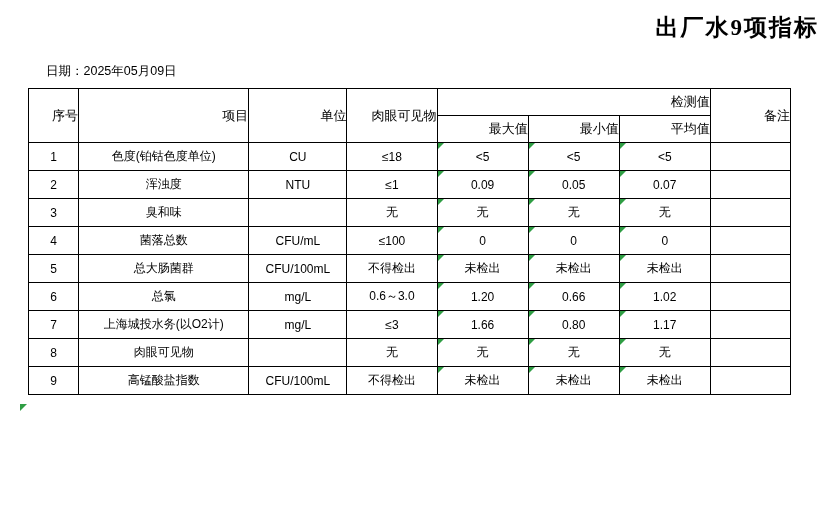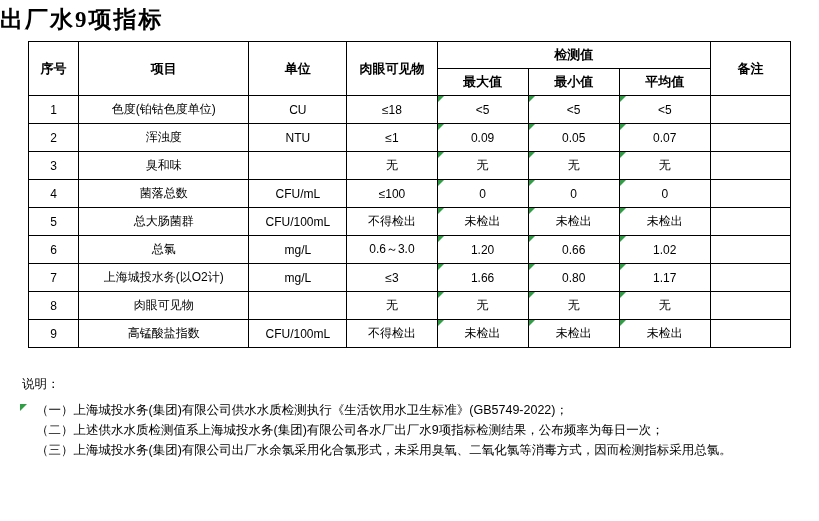--- a/index.html
+++ b/index.html
@@ -15,25 +15,25 @@
     overflow: hidden;
     position: relative;
   }
   .page {
     width: 819px;
     height: 521px;
     position: relative;
     box-sizing: border-box;
   }
   .doc-title {
-    text-align: left;
+    text-align: right;
     font-size: 23px;
     font-weight: bold;
     letter-spacing: 2px;
-    padding-top: 4px;
+    padding-top: 12px;
     padding-bottom: 6px;
     font-family: "Liberation Serif", serif;
   }
   .date-row {
     margin-left: 46px;
     margin-top: 14px;
     margin-bottom: 8px;
     font-size: 12.5px;
   }
   .table-wrap {
@@ -48,22 +48,23 @@
   table.report th, table.report td {
     border: 1px solid #000000;
     font-size: 12px;
     padding: 0;
     height: 26px;
     text-align: center;
     vertical-align: middle;
     font-weight: normal;
   }
   table.report th {
-    font-weight: bold;
+    font-weight: normal;
     font-size: 13px;
+    text-align: right;
   }
   .col-no { width: 50px; }
   .col-item { width: 170px; }
   .col-unit { width: 98px; }
   .col-limit { width: 90px; }
   .col-val { width: 91px; }
   .col-remark { width: 80px; }
 
   td.left-pad {
     text-align: left;
@@ -106,20 +107,21 @@
     border-bottom: 7px solid transparent;
   }
 </style>
 </head>
 <body>
 
 <div class="page">
 
   <div class="doc-title">出厂水9项指标</div>
 
+  <div class="date-row">日期：2025年05月09日</div>
 
   <div class="table-wrap">
     <table class="report">
       <colgroup>
         <col class="col-no">
         <col class="col-item">
         <col class="col-unit">
         <col class="col-limit">
         <col class="col-val">
         <col class="col-val">
@@ -231,20 +233,14 @@
             <td class="cellmark">未检出<span class="green-mark"></span></td>
             <td class="cellmark">未检出<span class="green-mark"></span></td>
             <td></td>
           </tr>
         </tbody>
     </table>
   </div>
 
   <div class="stray-mark"></div>
 
-  <div class="notes">
-    <div class="note-title">说明：</div>
-    <div class="note-line">（一）上海城投水务(集团)有限公司供水水质检测执行《生活饮用水卫生标准》(GB5749-2022)；</div>
-    <div class="note-line">（二）上述供水水质检测值系上海城投水务(集团)有限公司各水厂出厂水9项指标检测结果，公布频率为每日一次；</div>
-    <div class="note-line">（三）上海城投水务(集团)有限公司出厂水余氯采用化合氯形式，未采用臭氧、二氧化氯等消毒方式，因而检测指标采用总氯。</div>
-  </div>
 
 </div>
 
 </body></html>

